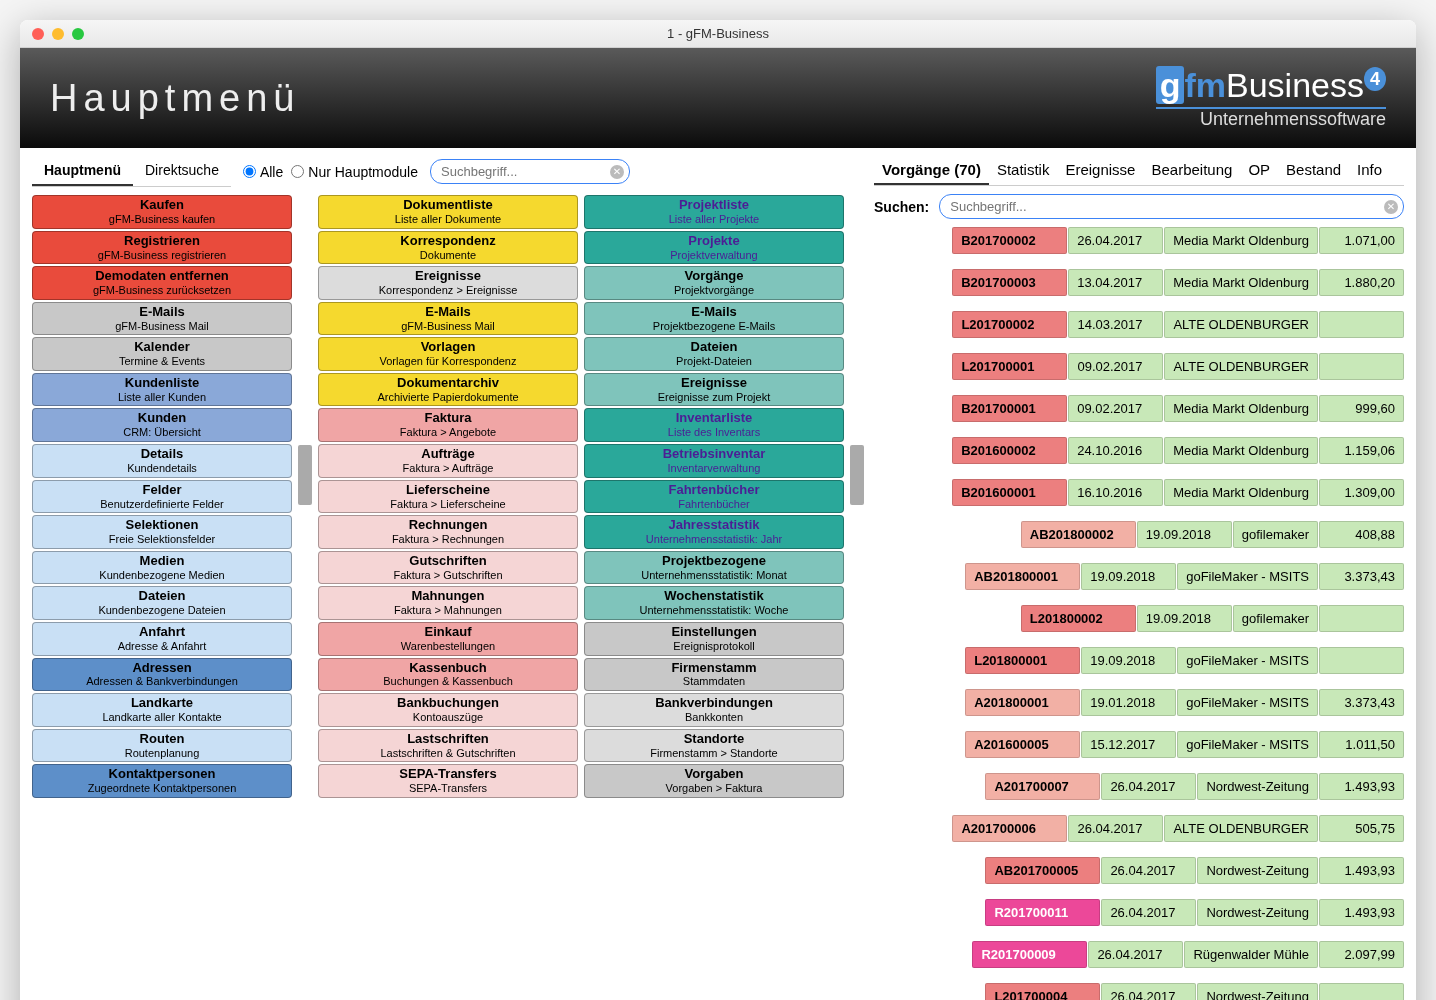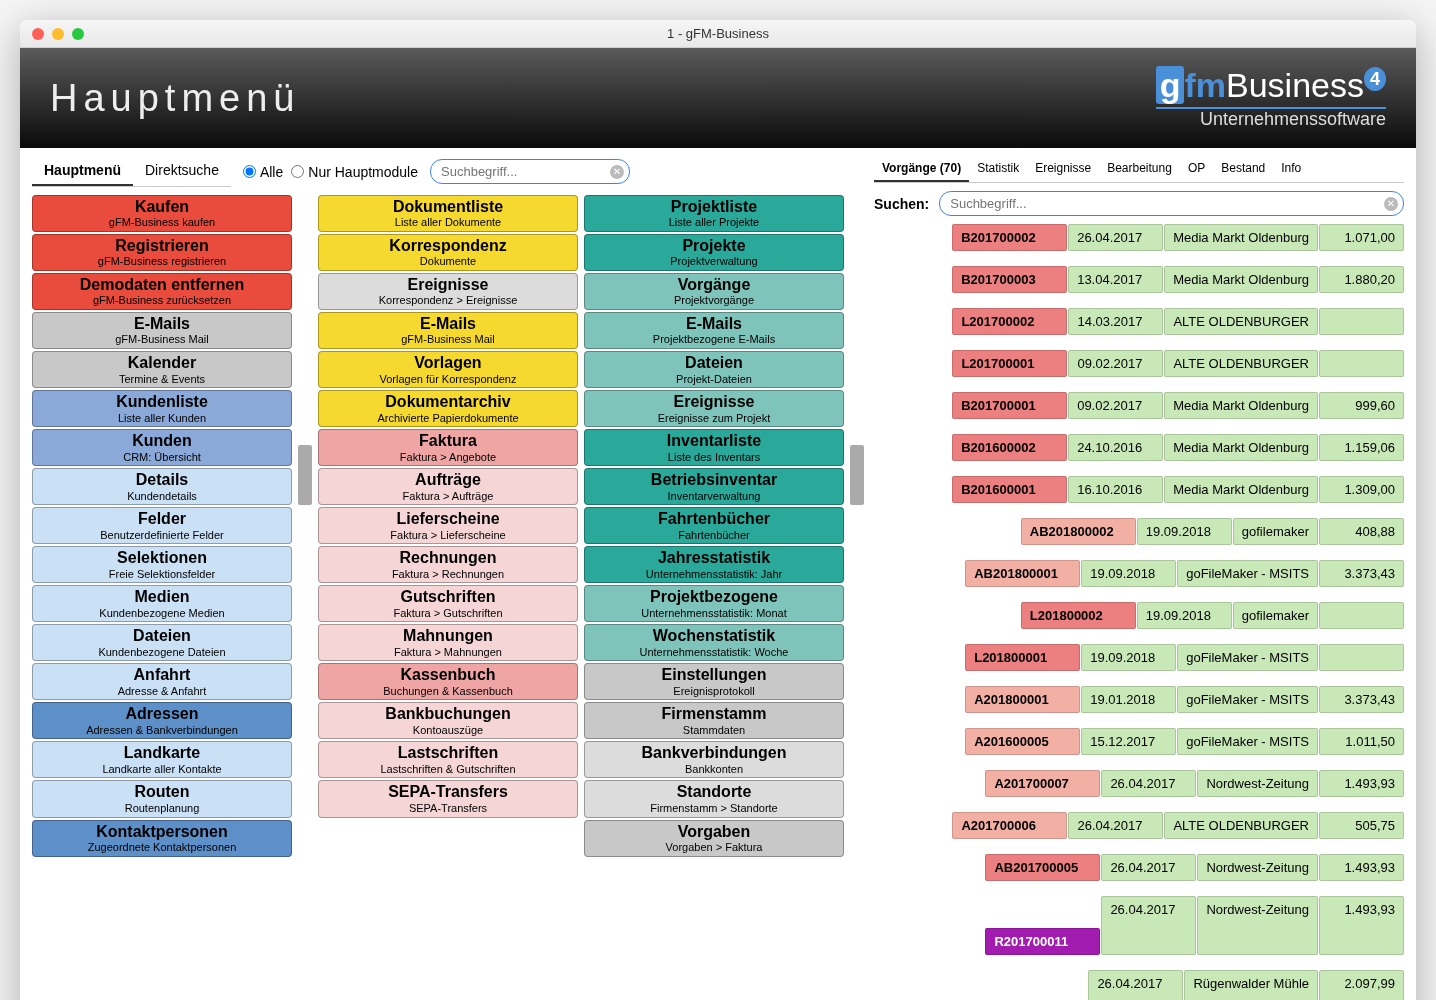--- a/index.html
+++ b/index.html
@@ -29,47 +29,47 @@
 .tab.active { font-weight: bold; border-bottom: 2px solid #333; }
 .radio-group { display: flex; gap: 8px; align-items: center; }
 .radio-group label { display: flex; align-items: center; gap: 4px; font-size: 14px; cursor: pointer; }
 .search-box { flex: 1; position: relative; max-width: 200px; }
 .search-box input { width: 100%; padding: 4px 24px 4px 10px; border: 1px solid #3b82f6; border-radius: 12px; font-size: 13px; }
 .clear-icon { position: absolute; right: 6px; top: 50%; transform: translateY(-50%); width: 14px; height: 14px; background: #bbb; border-radius: 50%; color: #fff; font-size: 10px; display: flex; align-items: center; justify-content: center; cursor: pointer; }
 .cols { display: flex; gap: 6px; }
 .col { flex: 1; display: flex; flex-direction: column; gap: 2px; }
 .scrollhint { width: 14px; background: #aaa; align-self: stretch; margin-top: 250px; height: 60px; border-radius: 2px; }
 .btn { border: 1px solid rgba(0,0,0,0.3); border-radius: 4px; padding: 2px 4px; text-align: center; cursor: pointer; line-height: 1.15; min-height: 32px; display: flex; flex-direction: column; justify-content: center; }
-.btn .t { font-weight: bold; font-size: 16px; }
+.btn .t { font-weight: bold; font-size: 13px; }
 .btn .s { font-size: 11px; }
 .c-red { background: #e94b3c; color: #000; }
 .c-gray { background: #c8c8c8; }
 .c-bluehdr { background: #8aa8d8; }
 .c-blue { background: #c9e0f5; }
 .c-bluedk { background: #5d8fc9; color: #000; }
 .c-yellow { background: #f5d92e; }
 .c-pinkhdr { background: #f0a5a5; }
 .c-pink { background: #f5d5d5; }
-.c-tealhdr { background: #2aa89a; color: #000000; }
+.c-tealhdr { background: #2aa89a; color: #4c1d95; }
 .c-teal { background: #7fc4bb; }
 .c-grayl { background: #dcdcdc; }
 .right-tabs { display: flex; border-bottom: 1px solid #ccc; margin-bottom: 8px; flex-wrap: wrap; }
-.right-tabs .tab { font-size: 12px; padding: 5px 8px; }
+.right-tabs .tab { font-size: 15px; padding: 5px 8px; }
 .search-row { display: flex; align-items: center; gap: 10px; margin-bottom: 8px; }
 .search-row .lbl { font-weight: bold; font-size: 14px; }
 .search-row .search-box { max-width: none; flex: 1; }
 .table { display: flex; flex-direction: column; gap: 15px; align-items: flex-end; }
 .row { display: flex; gap: 1px; font-size: 13px; }
 .cell { padding: 5px 8px; border: 1px solid rgba(0,0,0,0.15); border-radius: 2px; overflow: hidden; white-space: nowrap; }
 .cell.id { width: 115px; font-weight: bold; }
 .cell.date { width: 95px; }
 .cell.name { flex: 1; }
 .cell.amt { width: 85px; text-align: right; }
 .bg-red { background: #ec7f7f; }
-.bg-reddk { background: #a21caf; color: #fff; margin-top: 32px; }
+.bg-reddk { background: #ec4899; color: #fff; }
 .bg-pink { background: #f2b0a5; }
 .bg-green { background: #c8e8b8; }
 </style>
 </head>
 <body>
 
 <div class="window">
   <div class="titlebar">
     <div class="traffic">
       <div class="dot r"></div>
@@ -227,20 +227,24 @@
             </div>
             <div class="btn c-pink">
               <div class="t">Gutschriften</div>
               <div class="s">Faktura &gt; Gutschriften</div>
             </div>
             <div class="btn c-pink">
               <div class="t">Mahnungen</div>
               <div class="s">Faktura &gt; Mahnungen</div>
             </div>
             <div class="btn c-pinkhdr">
+              <div class="t">Einkauf</div>
+              <div class="s">Warenbestellungen</div>
+            </div>
+            <div class="btn c-pinkhdr">
               <div class="t">Kassenbuch</div>
               <div class="s">Buchungen &amp; Kassenbuch</div>
             </div>
             <div class="btn c-pink">
               <div class="t">Bankbuchungen</div>
               <div class="s">Kontoauszüge</div>
             </div>
             <div class="btn c-pink">
               <div class="t">Lastschriften</div>
               <div class="s">Lastschriften &amp; Gutschriften</div>

